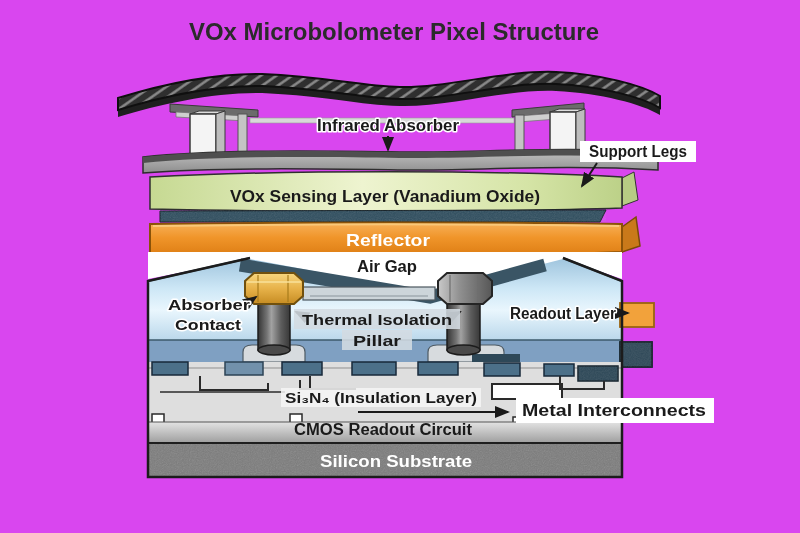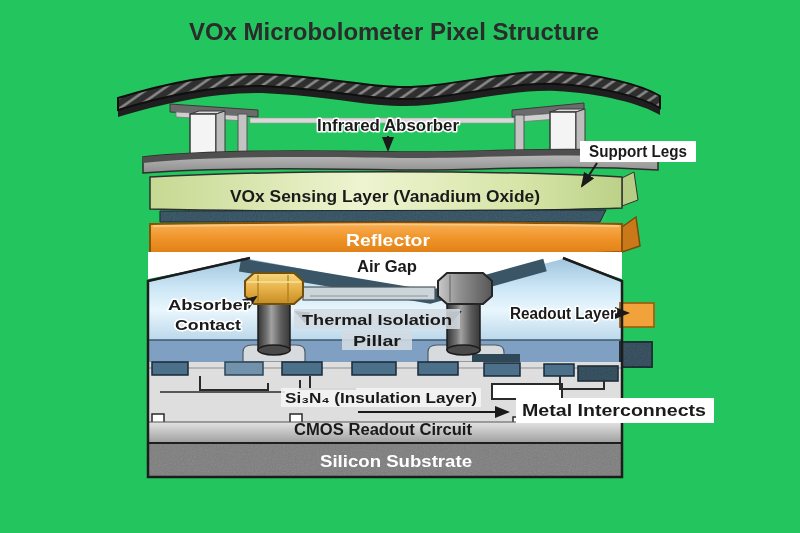--- a/index.html
+++ b/index.html
@@ -1,16 +1,16 @@
 <!DOCTYPE html>
 <html><head>
 <meta charset="utf-8">
 <style>
   html,body{margin:0;padding:0;background:#fff;}
-  #stage{position:relative;width:800px;height:533px;background:#22c55e;overflow:hidden;
+  #stage{position:relative;width:800px;height:533px;background:#d946ef;overflow:hidden;
          font-family:"Liberation Sans","DejaVu Sans",sans-serif;}
   svg{display:block;}
   text{font-family:"Liberation Sans","DejaVu Sans",sans-serif;}
   .lbl{font-weight:700;fill:#1a1a1a;text-anchor:middle;}
   .halo{paint-order:stroke fill;stroke:#ffffff;stroke-width:3px;stroke-linejoin:round;}
   .wlbl{font-weight:700;fill:#ffffff;text-anchor:middle;}
   .title{font-weight:700;fill:#2b2b2b;text-anchor:middle;}
   .outline{fill:none;stroke:#1c1c1c;stroke-width:2.5;}
   .ic-rect{fill:#4c7089;stroke:#17293a;stroke-width:1.5;}
   .trace{fill:none;stroke:#2a2a2a;stroke-width:2;}

